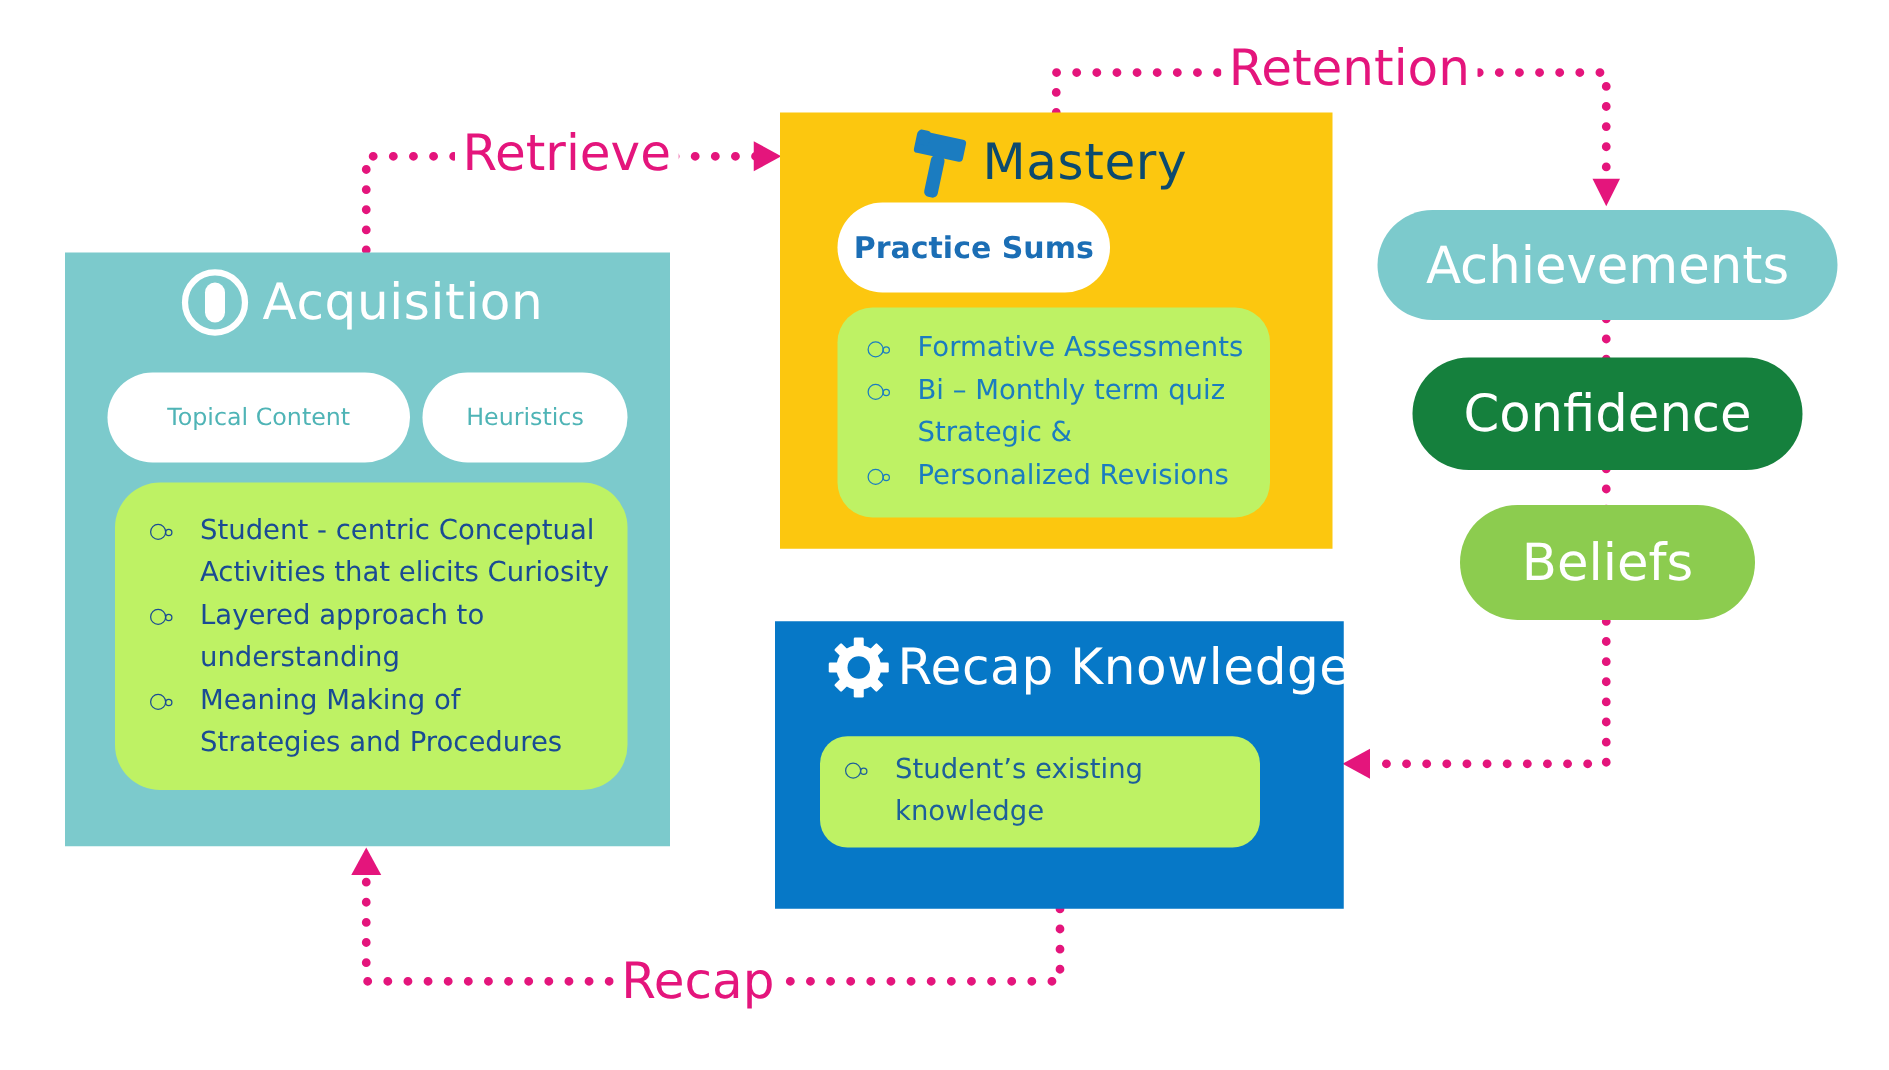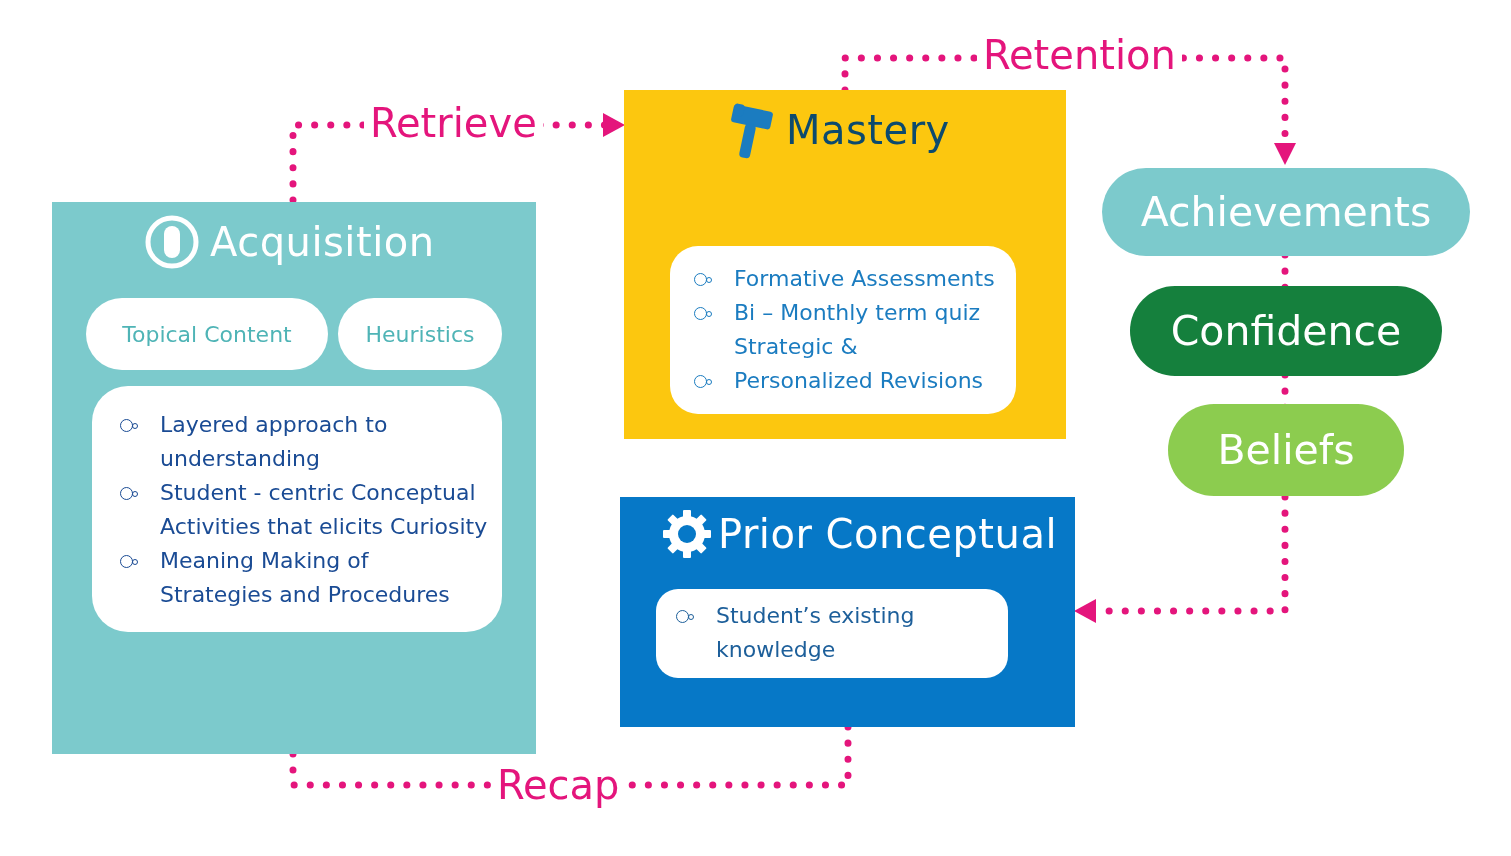--- a/index.html
+++ b/index.html
@@ -1,24 +1,24 @@
 <!DOCTYPE html>
 <html><head>
 <meta charset="utf-8">
 <style>
   html,body{margin:0;padding:0;background:#fff;}
   body{width:1511px;height:856px;position:relative;overflow:hidden;font-family:"DejaVu Sans","Liberation Sans",sans-serif;}
   svg.links{position:absolute;left:0;top:0;width:1511px;height:856px;}
   .box{position:absolute;}
-  .acq{left:52px;top:202px;width:484px;height:552px;background:#7ccacc;}
+  .acq{left:52px;top:202px;width:484px;height:475px;background:#7ccacc;}
   .mas{left:624px;top:90px;width:442px;height:349px;background:#fcc70f;}
   .pri{left:620px;top:497px;width:455px;height:230px;background:#0678c7;}
   .title{position:absolute;font-size:40px;letter-spacing:0.5px;white-space:nowrap;display:flex;align-items:center;gap:10px;}
-  .pill{position:absolute;background:#fff;border-radius:40px;display:flex;align-items:center;justify-content:center;font-size:22px;}
-  .card{position:absolute;background:#ffffff;border-radius:36px;text-decoration:underline;}
+  .pill{position:absolute;background:#fff;border-radius:40px;display:flex;align-items:center;justify-content:center;font-size:19px;}
+  .card{position:absolute;background:#bef264;border-radius:36px;text-decoration:underline;}
   .list{list-style:none;margin:0;padding:0;}
   .list li{position:relative;padding-left:42px;font-size:22px;line-height:34px;}
   .bullet{position:absolute;left:2px;top:11px;width:13px;height:13px;border:1.6px solid currentColor;border-radius:50%;box-sizing:border-box;}
   .bullet::after{content:"";position:absolute;right:-6px;top:3px;width:4px;height:4px;border:1.2px solid currentColor;border-radius:50%;}
   .lbl{position:absolute;color:#e4157c;font-size:40px;background:#fff;padding:0 6px;white-space:nowrap;}
   .oval{position:absolute;border-radius:48px;color:#fff;font-size:41px;display:flex;align-items:center;justify-content:center;}
 </style>
 </head>
 <body>
 
@@ -46,38 +46,39 @@
     <svg width="56" height="56" viewBox="0 0 56 56">
       <circle cx="28" cy="28" r="24" fill="none" stroke="#fff" stroke-width="5"></circle>
       <rect x="20" y="12" width="16" height="32" rx="8" fill="#fff"></rect>
     </svg>
     <span>Acquisition</span>
   </div>
   <div class="pill" style="left:34px;top:96px;width:242px;height:72px;color:#4fb4b6;">Topical Content</div>
   <div class="pill" style="left:286px;top:96px;width:164px;height:72px;color:#4fb4b6;">Heuristics</div>
   <div class="card" style="left:40px;top:184px;width:410px;height:246px;color:#1a4b94;">
     <ul class="list" style="position:absolute;left:26px;top:22px;">
+      <li><span class="bullet"></span><span>Student - centric Conceptual</span><br><span>Activities that elicits Curiosity</span></li>
       <li><span class="bullet"></span><span>Layered approach to</span><br><span>understanding</span></li>
-      <li><span class="bullet"></span><span>Student - centric Conceptual</span><br><span>Activities that elicits Curiosity</span></li>
       <li><span class="bullet"></span><span>Meaning Making of</span><br><span>Strategies and Procedures</span></li>
     </ul>
   </div>
 </div>
 
 <div class="box mas">
   <div class="title" style="left:104px;top:10px;color:#0c4a6e;">
     <svg width="48" height="60" viewBox="0 0 48 60">
       <g fill="#1b7cc0">
         <rect x="4" y="8" width="40" height="18" rx="3" transform="rotate(12 24 17)"></rect>
         <rect x="6" y="4" width="10" height="12" rx="3" transform="rotate(12 11 10)"></rect>
         <rect x="14" y="24" width="11" height="34" rx="4" transform="rotate(12 19 41)"></rect>
       </g>
     </svg>
     <span>Mastery</span>
   </div>
+  <div class="pill" style="left:46px;top:72px;width:218px;height:72px;color:#1b6eb5;font-weight:bold;font-size:24px;">Practice Sums</div>
   <div class="card" style="left:46px;top:156px;width:346px;height:168px;border-radius:28px;color:#1b7cc0;">
     <ul class="list" style="position:absolute;left:22px;top:16px;">
       <li><span class="bullet"></span><span>Formative Assessments</span></li>
       <li><span class="bullet"></span><span>Bi – Monthly term quiz</span></li>
       <li><span>Strategic &amp;</span></li>
       <li><span class="bullet"></span><span>Personalized Revisions</span></li>
     </ul>
   </div>
 </div>
 
@@ -90,21 +91,21 @@
         <rect x="21" y="39" width="8" height="10" rx="1"></rect>
         <rect x="1" y="21" width="10" height="8" rx="1"></rect>
         <rect x="39" y="21" width="10" height="8" rx="1"></rect>
         <rect x="21" y="1" width="8" height="10" rx="1" transform="rotate(45 25 25)"></rect>
         <rect x="21" y="39" width="8" height="10" rx="1" transform="rotate(45 25 25)"></rect>
         <rect x="1" y="21" width="10" height="8" rx="1" transform="rotate(45 25 25)"></rect>
         <rect x="39" y="21" width="10" height="8" rx="1" transform="rotate(45 25 25)"></rect>
       </g>
       <circle cx="25" cy="25" r="9" fill="#0678c7"></circle>
     </svg>
-    <span>Prior Conceptual</span>
+    <span>Recap Knowledge</span>
   </div>
   <div class="card" style="left:36px;top:92px;width:352px;height:89px;border-radius:22px;color:#1d5f9a;">
     <ul class="list" style="position:absolute;left:18px;top:10px;">
       <li><span class="bullet"></span><span>Student’s existing</span><br><span>knowledge</span></li>
     </ul>
   </div>
 </div>
 
 <div class="oval" style="left:1102px;top:168px;width:368px;height:88px;background:#7ccacc;">Achievements</div>
 <div class="oval" style="left:1130px;top:286px;width:312px;height:90px;background:#15803d;">Confidence</div>

